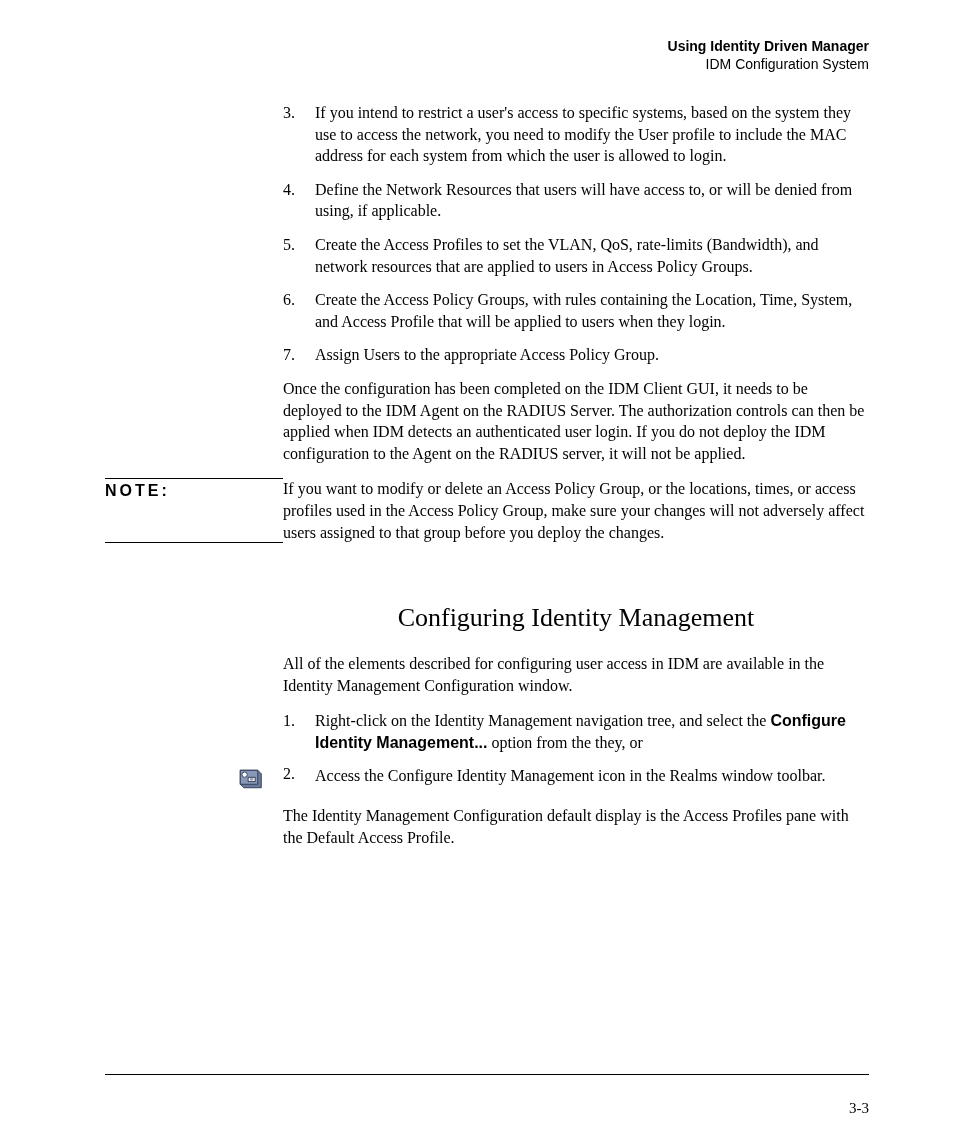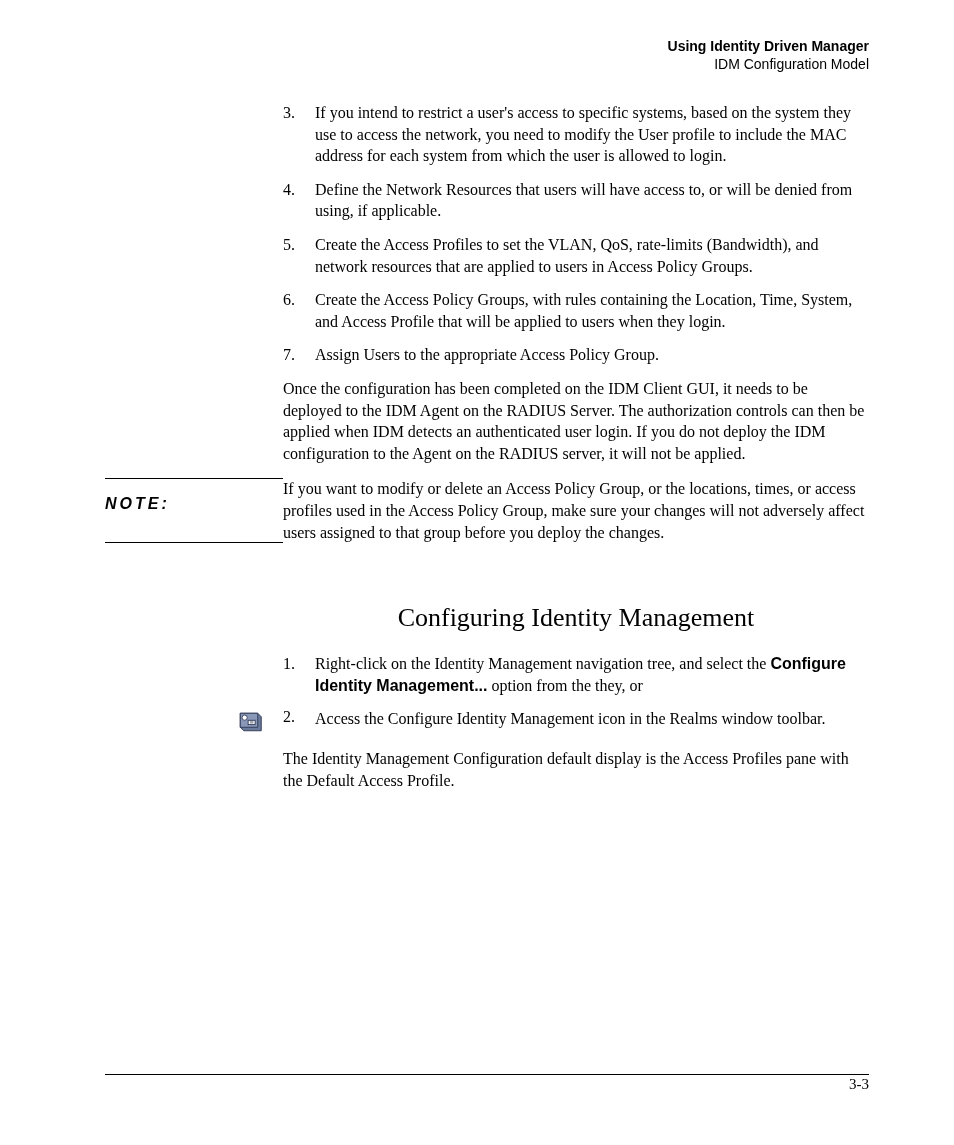--- a/index.html
+++ b/index.html
@@ -58,24 +58,23 @@
   }
   .note-block {
     display: flex;
     margin-top: 6px;
   }
   .note-label-wrap {
     width: 178px;
     flex: 0 0 178px;
     border-top: 1.5px solid #000;
     border-bottom: 1.5px solid #000;
-    padding-top: 16px;
+    padding-top: 3px;
     padding-bottom: 6px;
     box-sizing: border-box;
-    font-style: italic;
   }
   .note-label {
     font-family: Arial, Helvetica, sans-serif;
     font-weight: bold;
     font-size: 16px;
     letter-spacing: 3px;
   }
   .note-text {
     flex: 1;
     font-size: 16px;
@@ -118,36 +117,36 @@
   .footer-line {
     position: absolute;
     left: 95px;
     right: 95px;
     bottom: 70px;
     border-top: 1px solid #000;
   }
   .page-num {
     position: absolute;
     right: 95px;
-    bottom: 52px;
+    bottom: 28px;
     font-size: 15px;
   }
   svg.config-icon {
     width: 28px;
     height: 28px;
   }
 </style>
 </head>
 <body>
 
 <div class="page">
 
   <div class="running-head">
     <div class="title">Using Identity Driven Manager</div>
-    <div class="subtitle">IDM Configuration Model</div>
+    <div class="subtitle">IDM Configuration System</div>
   </div>
 
   <div class="body-col">
     <div class="list-row">
       <div class="list-num">3.</div>
       <div class="list-text">If you intend to restrict a user's access to specific systems, based on the system they use to access the network, you need to modify the User profile to include the MAC address for each system from which the user is allowed to login.</div>
     </div>
     <div class="list-row">
       <div class="list-num">4.</div>
       <div class="list-text">Define the Network Resources that users will have access to, or will be denied from using, if applicable.</div>
@@ -171,20 +170,21 @@
   <div class="note-block">
     <div class="note-label-wrap">
       <span class="note-label">NOTE:</span>
     </div>
     <div class="note-text">If you want to modify or delete an Access Policy Group, or the locations, times, or access profiles used in the Access Policy Group, make sure your changes will not adversely affect users assigned to that group before you deploy the changes.</div>
   </div>
 
   <div class="body-col">
     <div class="section-heading">Configuring Identity Management</div>
 
+    <div class="para">All of the elements described for configuring user access in IDM are available in the Identity Management Configuration window.</div>
 
     <div class="list-row">
       <div class="list-num">1.</div>
       <div class="list-text">
         <span>Right-click on the Identity Management navigation tree, and select the </span><span class="bold-sans">Configure Identity Management...</span><span> option from the they, or</span>
       </div>
     </div>
   </div>
 
   <div class="icon-row">

